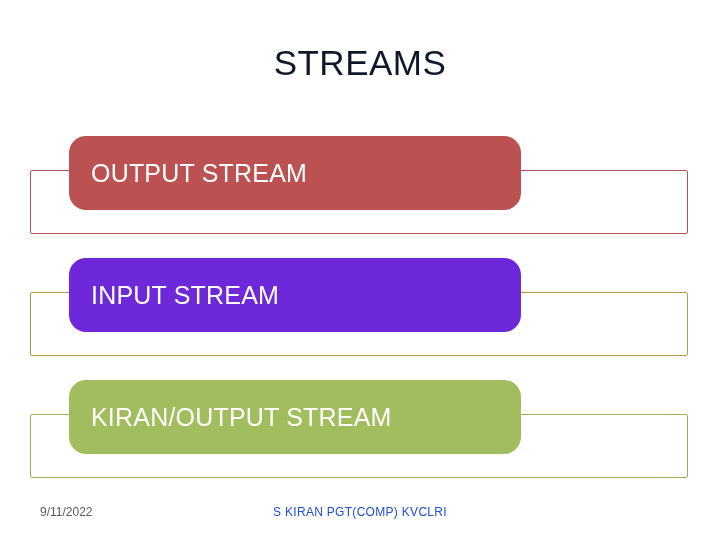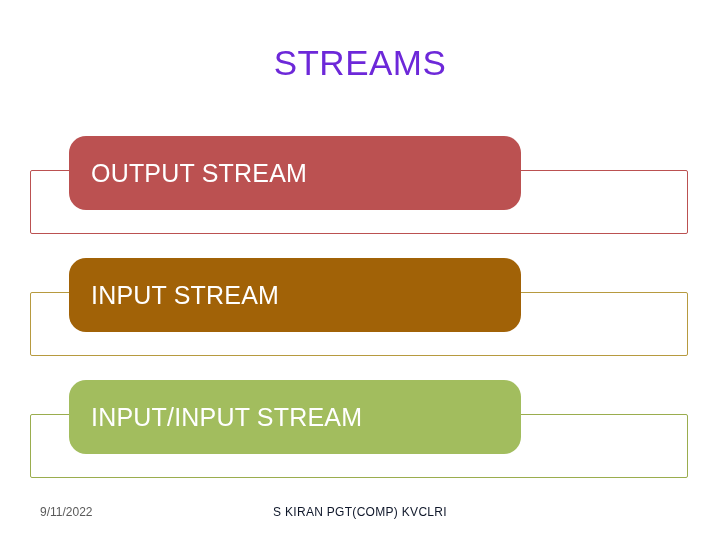--- a/index.html
+++ b/index.html
@@ -20,21 +20,21 @@
     background: #ffffff;
   }
   .slide-title {
     position: absolute;
     top: 44px;
     left: 0;
     width: 720px;
     text-align: center;
     font-size: 35px;
     font-weight: 400;
-    color: #6d28d9;
+    color: #0f172a;
     letter-spacing: 0.5px;
     line-height: 1.1;
   }
   .rows {
     position: absolute;
     top: 128px;
     left: 0;
     width: 720px;
   }
   .row {
@@ -67,21 +67,21 @@
     display: flex;
     align-items: center;
     padding-left: 22px;
     color: #ffffff;
     font-size: 25px;
     font-weight: 400;
     letter-spacing: 0.2px;
   }
   .row-1 .row-chip { background: #bb5151; }
   .row-2 .row-chip { background: #c6a council; }
-  .row-2 .row-chip { background: #a16207; }
+  .row-2 .row-chip { background: #6d28d9; }
   .row-3 .row-chip { background: #a2bd5e; }
 
   .footer {
     position: absolute;
     left: 0;
     top: 505px;
     width: 720px;
     height: 26px;
   }
   .footer-date {
@@ -91,21 +91,21 @@
     font-size: 12px;
     color: #5a5a5a;
   }
   .footer-center {
     position: absolute;
     left: 0;
     top: 0;
     width: 720px;
     text-align: center;
     font-size: 12px;
-    color: #0f172a;
+    color: #1d4ed8;
     letter-spacing: 0.3px;
   }
 </style>
 </head>
 <body>
 
 <div class="slide">
 
   <div class="slide-title">STREAMS</div>
 
@@ -121,21 +121,21 @@
     <div class="row row-2">
       <div class="row-outline"></div>
       <div class="row-chip">
         <span>INPUT STREAM</span>
       </div>
     </div>
 
     <div class="row row-3">
       <div class="row-outline"></div>
       <div class="row-chip">
-        <span>INPUT/INPUT STREAM</span>
+        <span>KIRAN/OUTPUT STREAM</span>
       </div>
     </div>
 
   </div>
 
   <div class="footer">
     <div class="footer-date">9/11/2022</div>
     <div class="footer-center">S KIRAN   PGT(COMP)   KVCLRI</div>
   </div>
 

